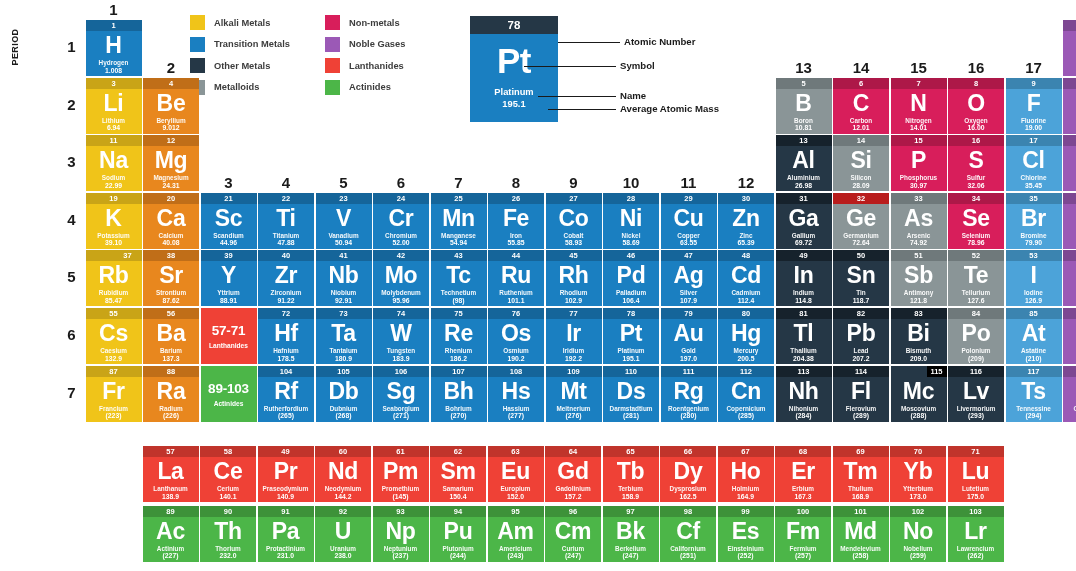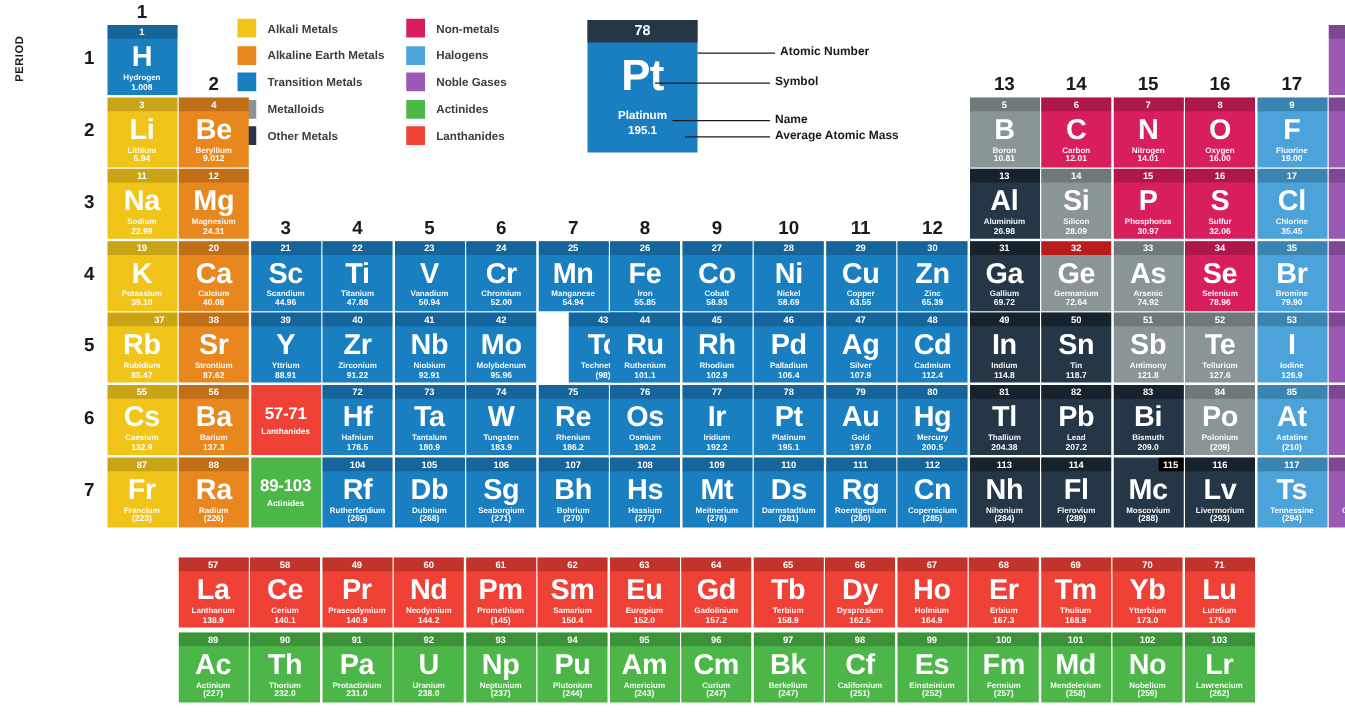--- a/index.html
+++ b/index.html
@@ -138,56 +138,46 @@
           <div class="lg-swatch" style="background: rgb(240, 196, 25);"></div>
           <div class="lg-text">Alkali Metals</div>
         </div>
         <div class="lg-item">
           <div class="lg-swatch" style="background: rgb(216, 30, 91);"></div>
           <div class="lg-text">Non-metals</div>
         </div>
       </div>
       <div class="lg-row">
         <div class="lg-item">
-          <div class="lg-swatch" style="background: rgb(232, 135, 30);"></div>
-          <div class="lg-text">Alkaline Earth Metals</div>
-        </div>
-        <div class="lg-item">
-          <div class="lg-swatch" style="background: rgb(76, 163, 217);"></div>
-          <div class="lg-text">Halogens</div>
-        </div>
-      </div>
-      <div class="lg-row">
-        <div class="lg-item">
           <div class="lg-swatch" style="background: rgb(26, 127, 193);"></div>
           <div class="lg-text">Transition Metals</div>
         </div>
         <div class="lg-item">
           <div class="lg-swatch" style="background: rgb(155, 89, 182);"></div>
           <div class="lg-text">Noble Gases</div>
+        </div>
+      </div>
+      <div class="lg-row">
+        <div class="lg-item">
+          <div class="lg-swatch" style="background: rgb(37, 55, 70);"></div>
+          <div class="lg-text">Other Metals</div>
+        </div>
+        <div class="lg-item">
+          <div class="lg-swatch" style="background: rgb(239, 65, 54);"></div>
+          <div class="lg-text">Lanthanides</div>
         </div>
       </div>
       <div class="lg-row">
         <div class="lg-item">
           <div class="lg-swatch" style="background: rgb(138, 149, 151);"></div>
           <div class="lg-text">Metalloids</div>
         </div>
         <div class="lg-item">
           <div class="lg-swatch" style="background: rgb(76, 182, 72);"></div>
           <div class="lg-text">Actinides</div>
-        </div>
-      </div>
-      <div class="lg-row">
-        <div class="lg-item">
-          <div class="lg-swatch" style="background: rgb(37, 55, 70);"></div>
-          <div class="lg-text">Other Metals</div>
-        </div>
-        <div class="lg-item">
-          <div class="lg-swatch" style="background: rgb(239, 65, 54);"></div>
-          <div class="lg-text">Lanthanides</div>
         </div>
       </div>
     </div>
 
   <div id="key">
     <div id="key-cell" style="background: rgb(26, 127, 193);">
       <div class="khdr" style="background: rgb(37, 55, 70);">78</div>
       <div class="ksym">Pt</div>
       <div class="knm">Platinum</div>
       <div class="kms">195.1</div>
@@ -448,21 +438,21 @@
         <div class="sym">Nb</div>
         <div class="nm">Niobium</div>
         <div class="ms">92.91</div>
       </div>
       <div class="cell" style="background: rgb(26, 127, 193); left: 373px; top: 250.4px;">
         <div class="hdr" style="background: rgb(21, 101, 154);">42</div>
         <div class="sym">Mo</div>
         <div class="nm">Molybdenum</div>
         <div class="ms">95.96</div>
       </div>
-      <div class="cell" style="background: rgb(26, 127, 193); left: 430.5px; top: 250.4px; margin-left: 24px;">
+      <div class="cell" style="background: rgb(26, 127, 193); left: 430.5px; top: 250.4px;">
         <div class="hdr" style="background: rgb(21, 101, 154);">43</div>
         <div class="sym">Tc</div>
         <div class="nm">Technetium</div>
         <div class="ms">(98)</div>
       </div>
       <div class="cell" style="background: rgb(26, 127, 193); left: 488px; top: 250.4px;">
         <div class="hdr" style="background: rgb(21, 101, 154);">44</div>
         <div class="sym">Ru</div>
         <div class="nm">Ruthenium</div>
         <div class="ms">101.1</div>

